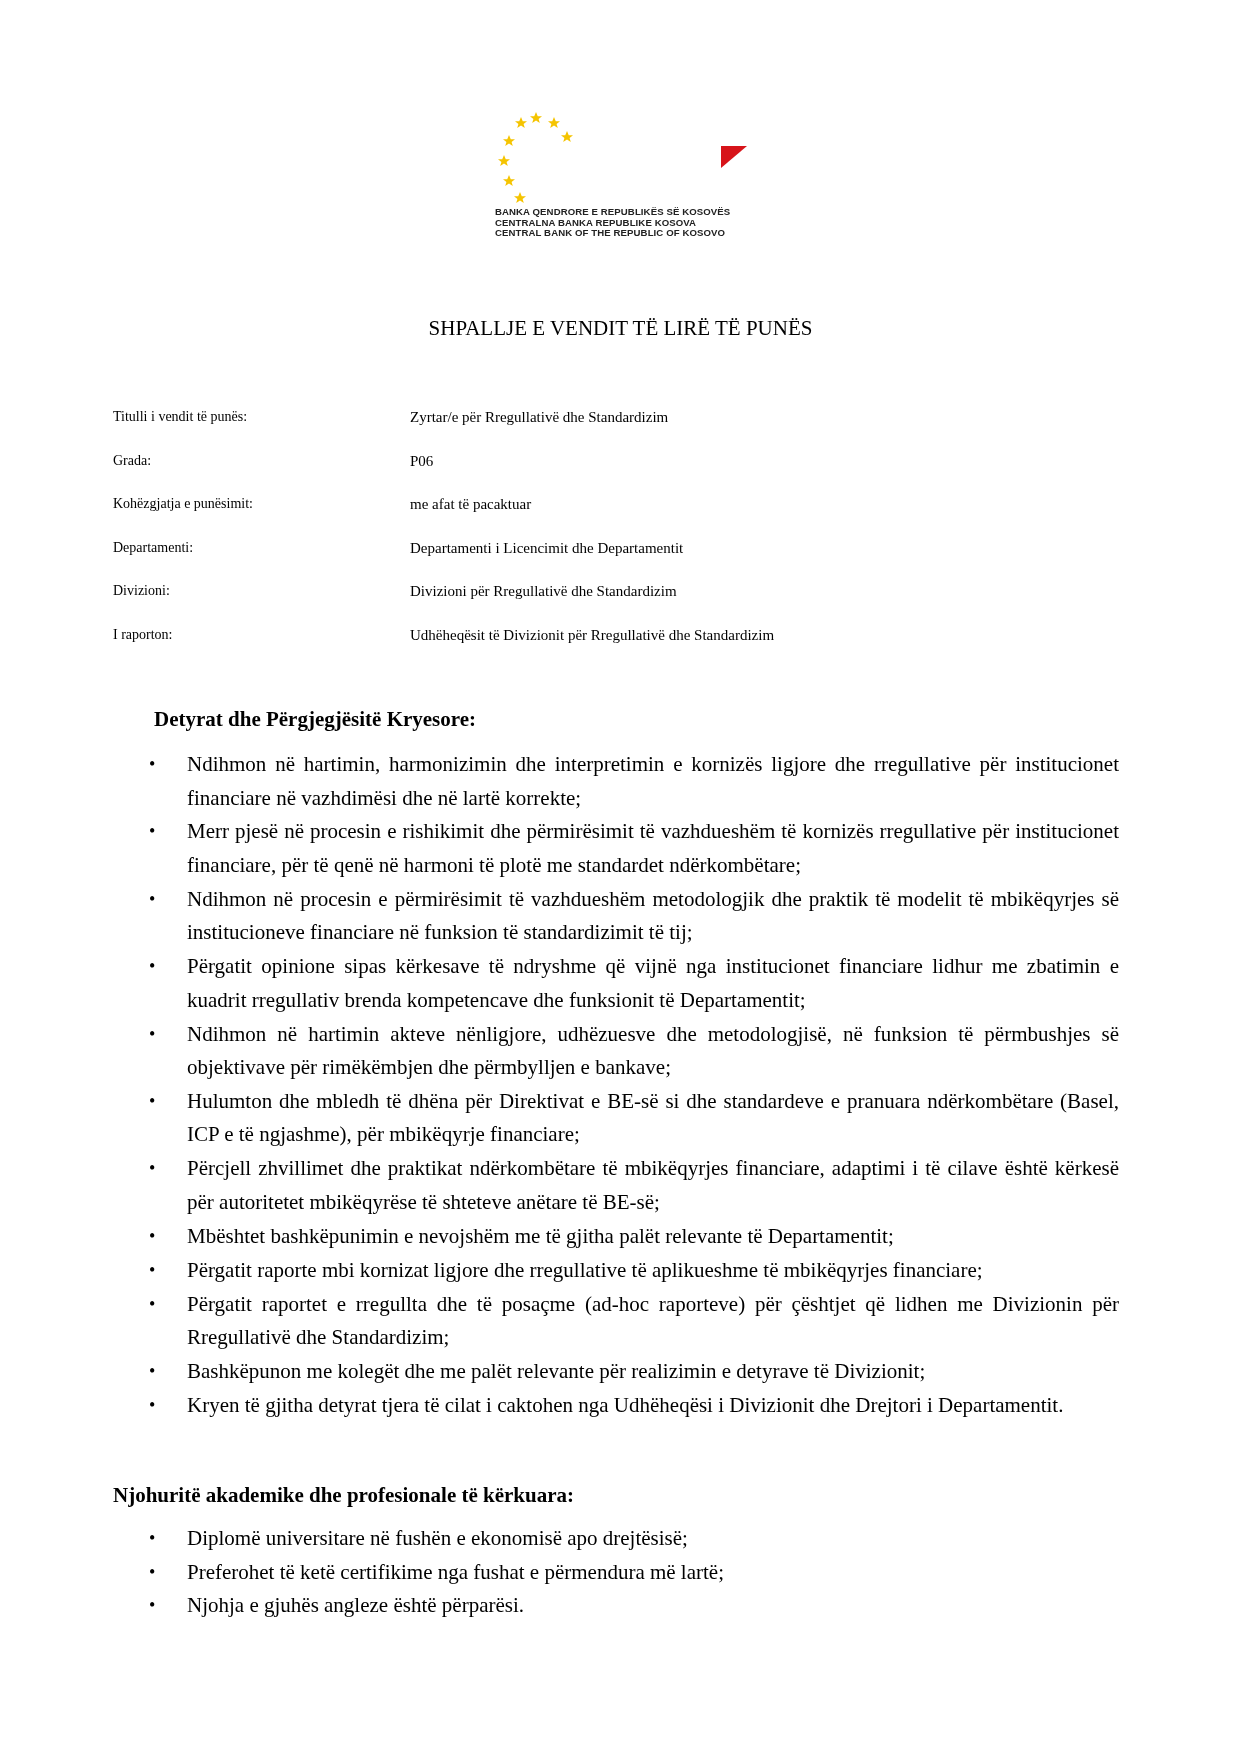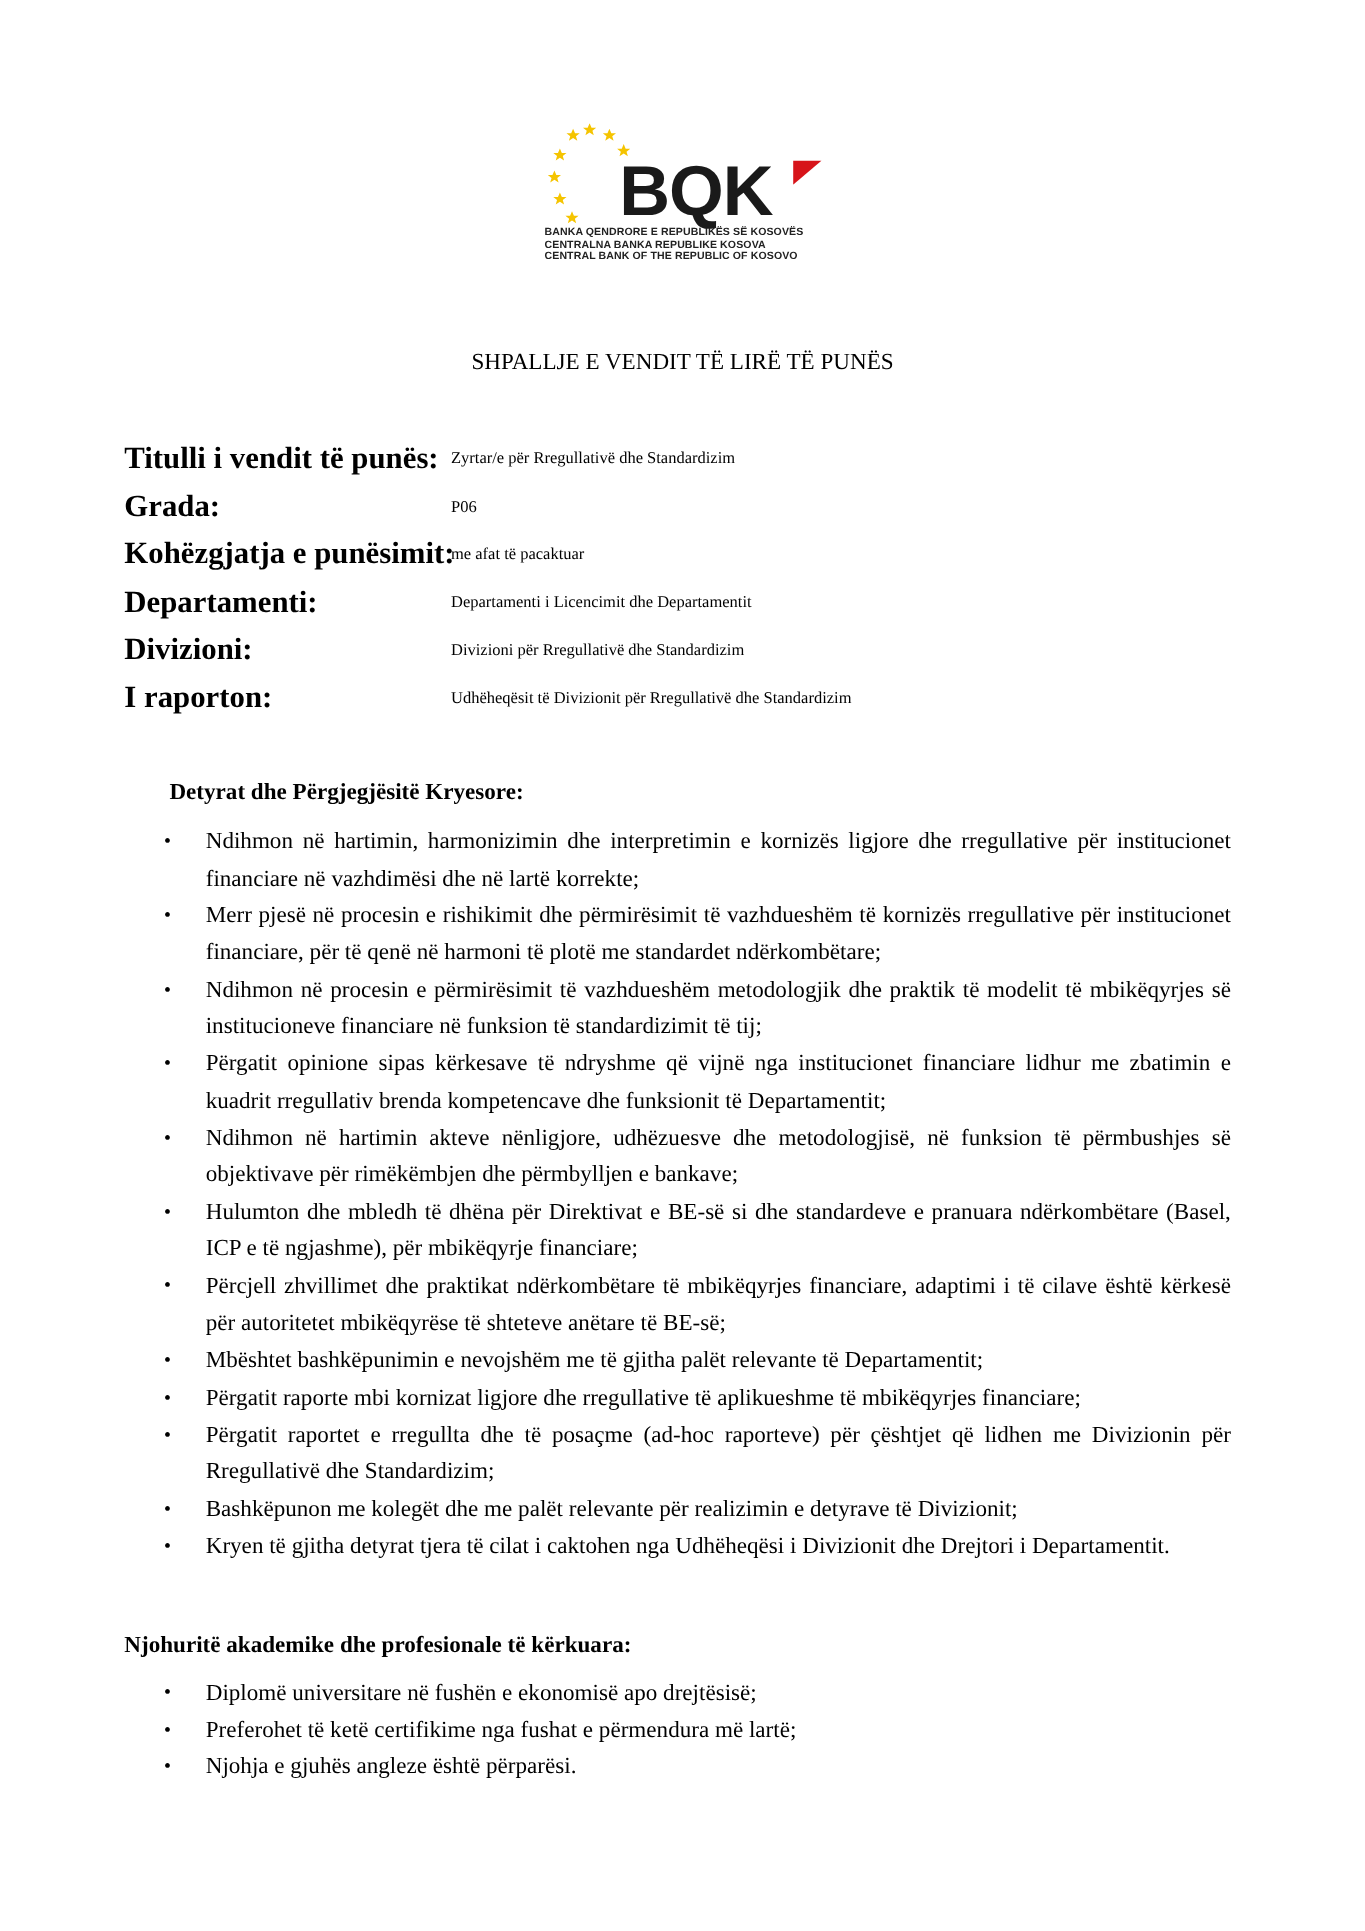--- a/index.html
+++ b/index.html
@@ -29,21 +29,21 @@
 
     
     .doc-title {
       position: absolute; left: 0; top: 316px; width: 1241px; text-align: center;
       font-weight: normal; font-size: 21px; line-height: 24px;
     }
 
     
     .info { position: absolute; left: 113px; top: 405px; }
     .info-row { position: relative; height: 43.5px; }
-    .info-label { position: absolute; left: 0; top: 0; font-weight: bold; font-size: 28px; line-height: 24px; white-space: nowrap; }
+    .info-label { position: absolute; left: 0; top: 0; font-weight: normal; font-size: 14px; line-height: 24px; white-space: nowrap; }
     .info-value { position: absolute; left: 297px; top: 0; font-size: 15px; line-height: 24px; white-space: nowrap; font-family: Liberation Serif, serif; }
 
     
     .section-heading {
       position: absolute; left: 113px; font-weight: bold; font-size: 21px; line-height: 24px; white-space: nowrap;
     }
     .list { position: absolute; left: 113px; width: 1006px; margin: 0; padding: 0; list-style: none; }
     .list li {
       position: relative; padding-left: 74px; font-size: 21px; line-height: 33.5px;
       text-align: justify; margin: 0 0 0 0;
@@ -66,21 +66,20 @@
       </defs>
       <use href="#st" x="26" y="11"></use>
       <use href="#st" x="14" y="29"></use>
       <use href="#st" x="9" y="49"></use>
       <use href="#st" x="14" y="69"></use>
       <use href="#st" x="25" y="86"></use>
       <use href="#st" x="41" y="6"></use>
       <use href="#st" x="59" y="11"></use>
       <use href="#st" x="72" y="25"></use>
     </svg>
-    <div class="logo-mark">BQK</div>
     <svg class="logo-k-accent" width="26" height="22" viewBox="0 0 26 22">
       <polygon points="0,22 0,0 26,0" fill="#D7141A"></polygon>
     </svg>
     <div class="logo-sub">
       <div>BANKA QENDRORE E REPUBLIKËS SË KOSOVËS</div>
       <div>CENTRALNA BANKA REPUBLIKE KOSOVA</div>
       <div>CENTRAL BANK OF THE REPUBLIC OF KOSOVO</div>
     </div>
   </div>
 

